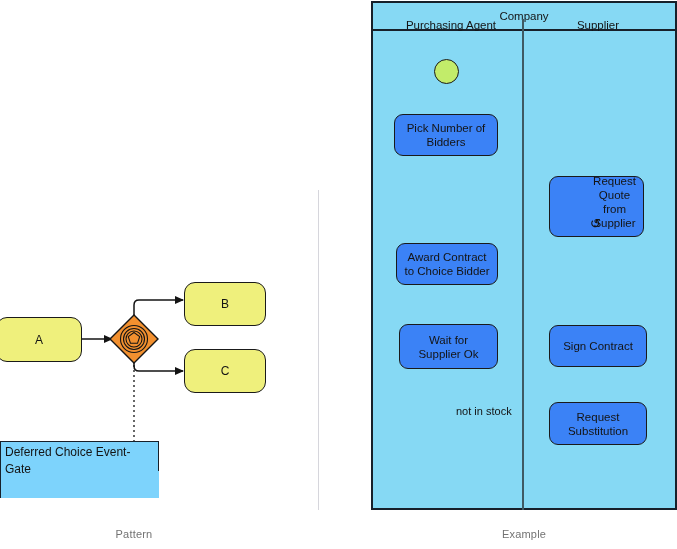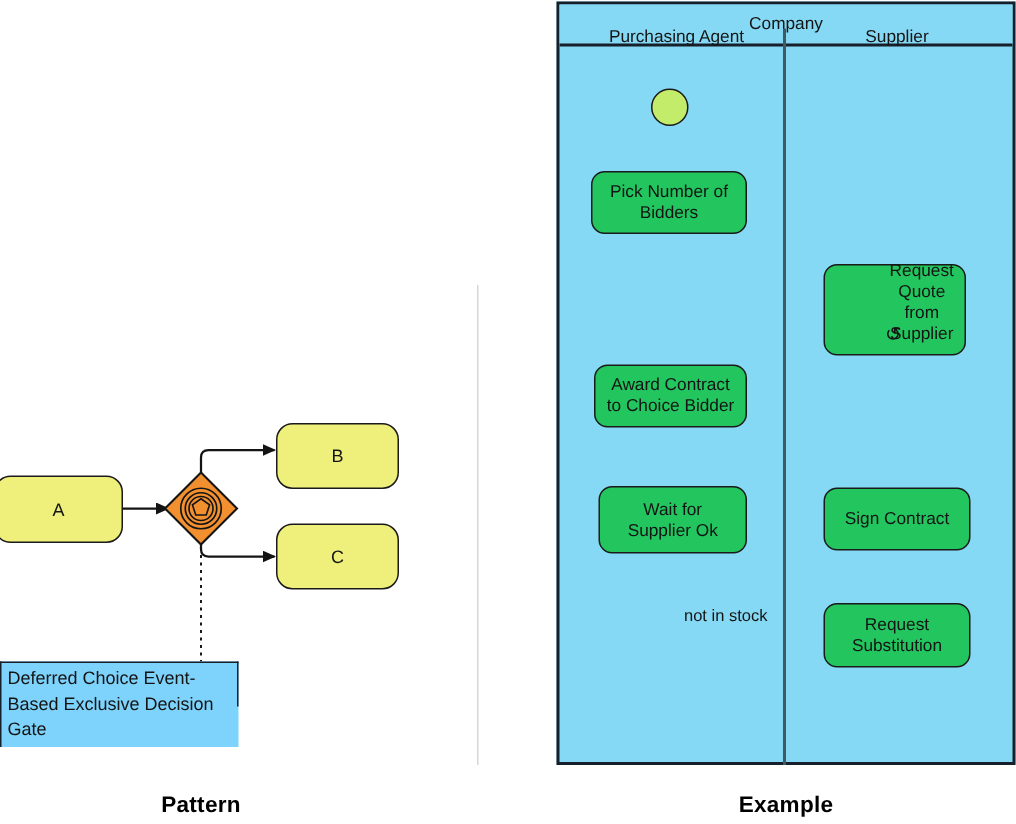--- a/index.html
+++ b/index.html
@@ -29,21 +29,21 @@
   }
   .node {
     position: absolute;
     box-sizing: border-box;
     display: flex;
     align-items: center;
     justify-content: center;
     text-align: center;
   }
   .task {
-    background: #22c55e;
+    background: #3b82f6;
     border: 1.4px solid #1a1a1a;
     border-radius: 9px;
     font-size: 11.5px;
     color: #141414;
     line-height: 14px;
     padding: 20px 4px;
   }
   .pattern-task {
     background: #eff07c;
     border: 1.4px solid #1a1a1a;
@@ -114,23 +114,23 @@
     border-top: 1.3px solid #17202a;
     border-left: 1.3px solid #17202a;
   }
   .annotation-bracket {
     position: absolute;
     width: 1.3px;
     background: #17202a;
   }
   .caption {
     position: absolute;
-    font-size: 15px;
-    font-weight: bold;
-    color: #000000;
+    font-size: 11px;
+    font-weight: normal;
+    color: #737373;
     letter-spacing: 0.2px;
     text-align: center;
   }
   .v-divider {
     position: absolute;
     width: 1px;
     background: #d6d6dc;
   }
   .gateway-wrap {
     position: absolute;
@@ -208,21 +208,20 @@
         <polygon points="26,2 50,26 26,50 2,26" fill="#f2902f" stroke="#141414" stroke-width="1.4"></polygon>
         <circle cx="26" cy="26" r="13.5" fill="none" stroke="#141414" stroke-width="1.1"></circle>
         <circle cx="26" cy="26" r="10.5" fill="none" stroke="#141414" stroke-width="1.1"></circle>
         <circle cx="26" cy="26" r="8" fill="none" stroke="#141414" stroke-width="1.1"></circle>
         <polygon points="26,19.5 31.7,23.6 29.5,30.3 22.5,30.3 20.3,23.6" fill="#f2902f" stroke="#141414" stroke-width="1.1"></polygon>
       </svg>
     </div>
 
     <div class="annotation" style="left:0px; top:441px; width:159px; height:57px;">
       <div>Deferred Choice Event-</div>
-      <div>Based Exclusive Decision</div>
       <div>Gate</div>
     </div>
     <div class="annotation-bracket" style="left:158px; top:441px; height:30px;"></div>
 
     <div class="caption" style="left:54px; top:528px; width:160px;">Pattern</div>
   </div>
 
   <div class="v-divider" style="left:318px; top:190px; height:320px;"></div>
 
   <div>

